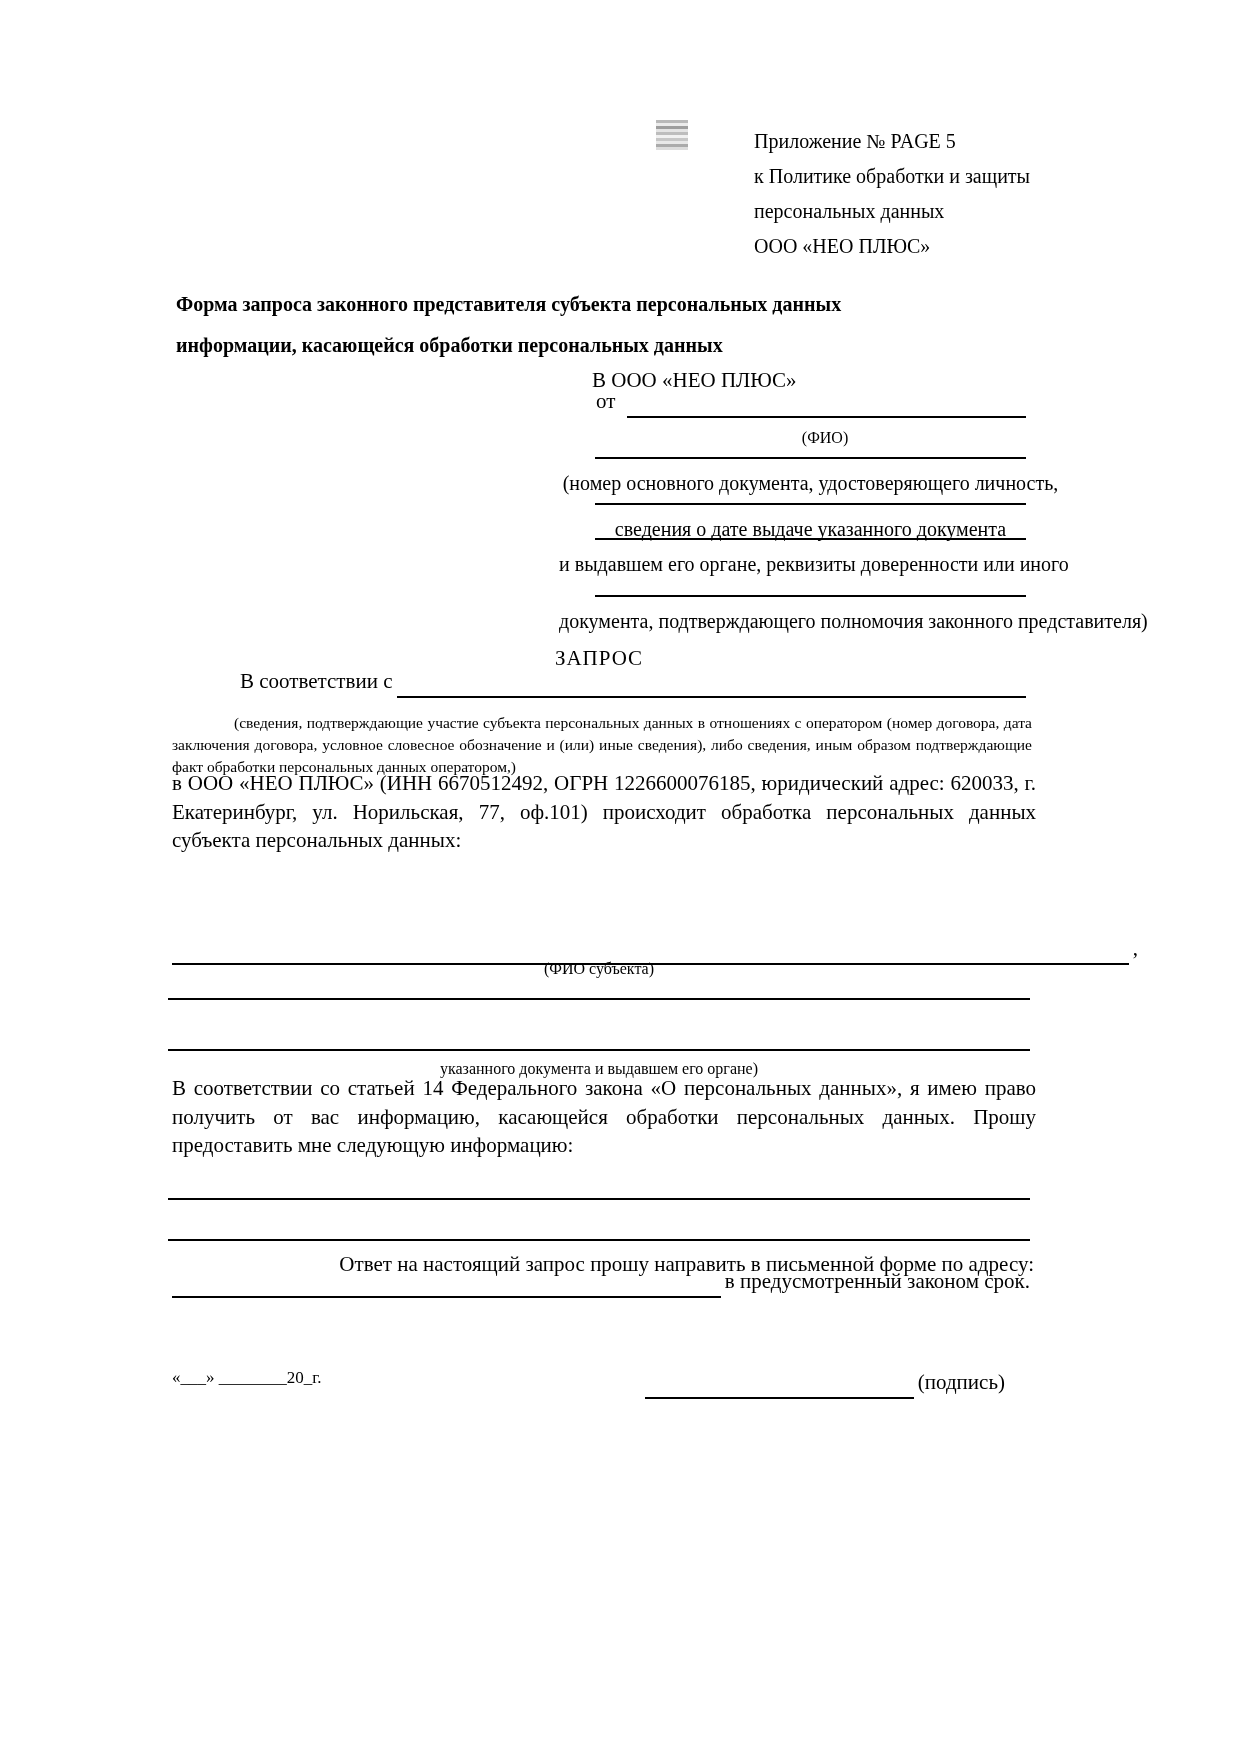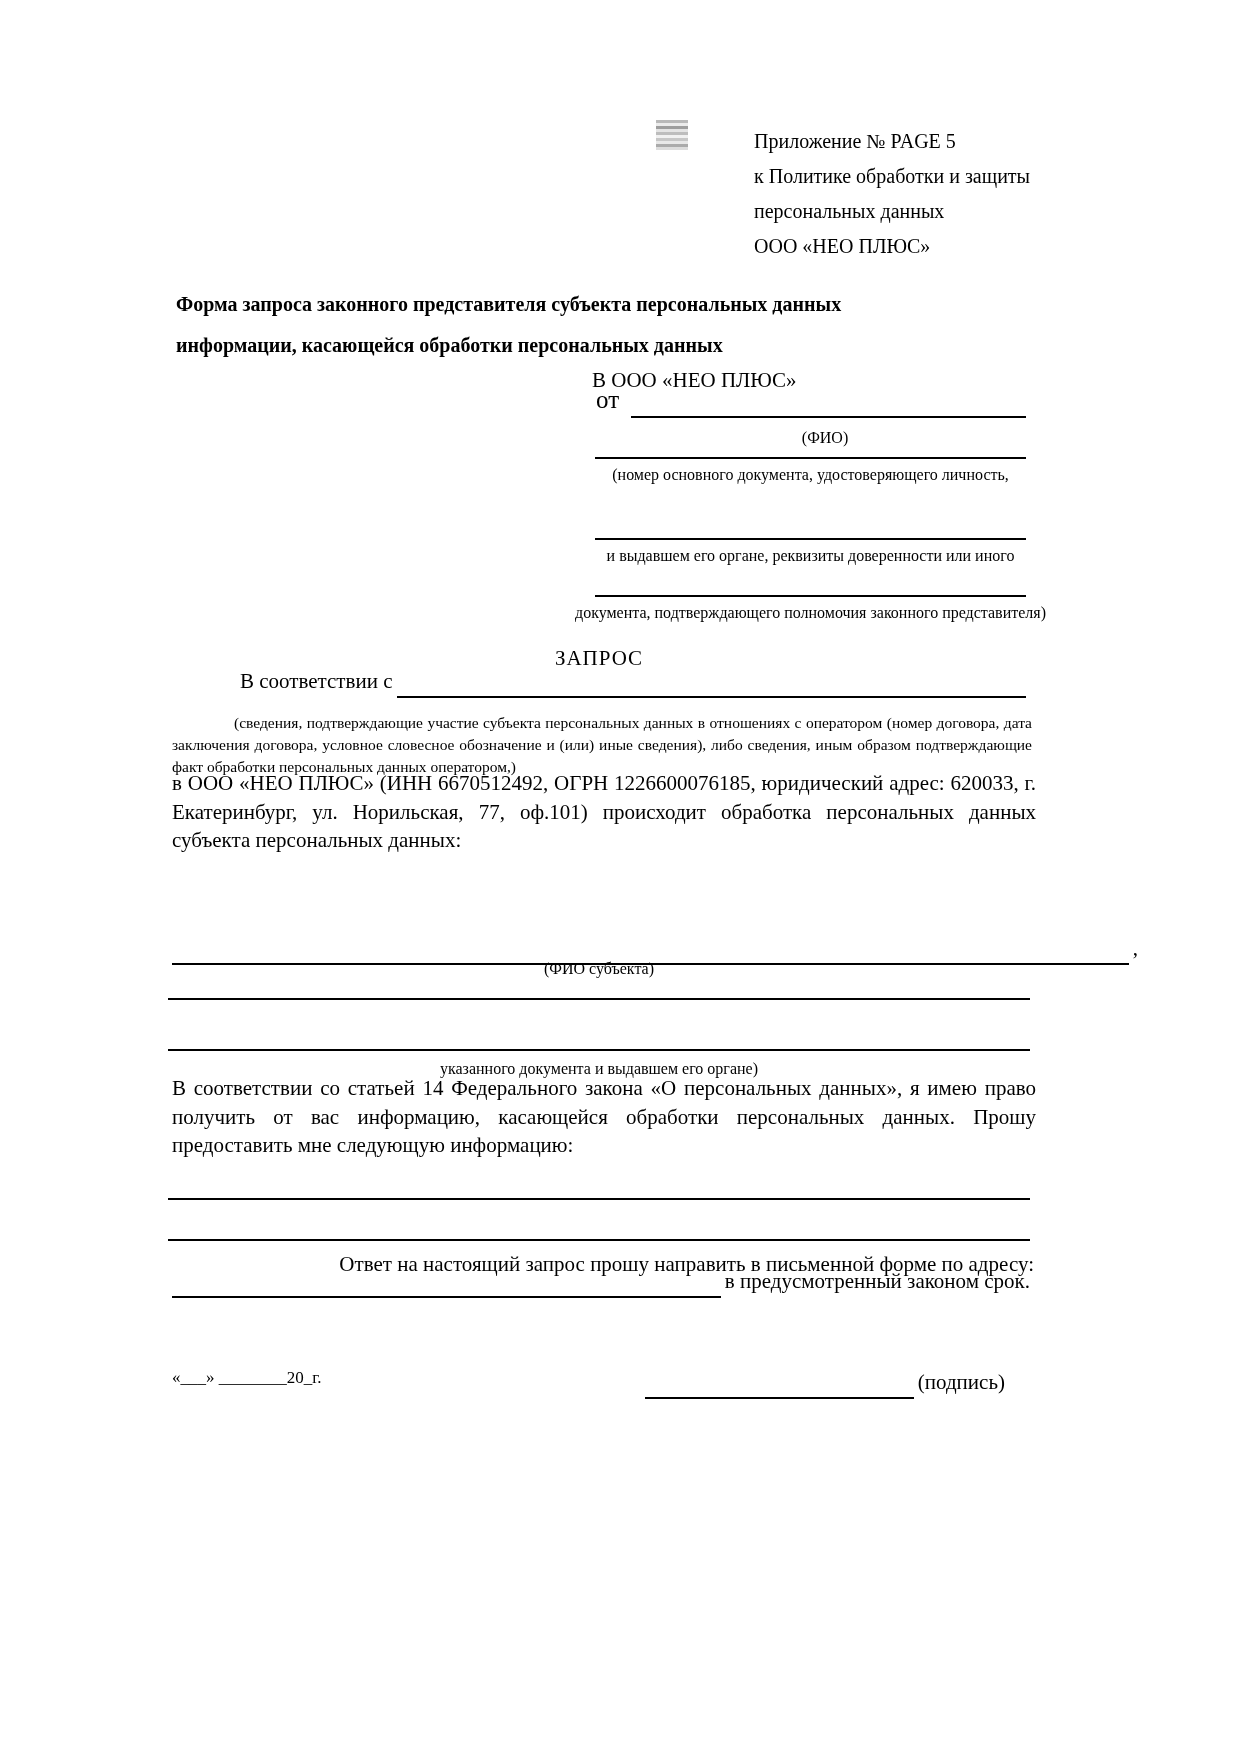--- a/index.html
+++ b/index.html
@@ -24,29 +24,29 @@
   }
 
   .header-note { left:738px; top:112px; font-size:20px; line-height:27px; }
 
   .doc-title {
     left:160px; top:272px; width:862px; text-align:left;
     font-size:20px; font-weight:bold; line-height:33px;
   }
 
   .to-line { left:580px; top:356px; font-size:21px; }
-  .from-row { left:580px; top:386px; width:442px; display:flex; align-items:flex-end; height:28px; font-size:25px; }
+  .from-row { left:580px; top:386px; width:442px; display:flex; align-items:flex-end; height:28px; font-size:21px; }
   .from-row .lbl { margin-right:8px; white-space:nowrap; }
   .from-row .uline { flex:1; height:26px; }
   .fio-caption { left:612px; top:417px; width:410px; text-align:center; font-size:16px; }
 
   .cap-group { left:583px; width:439px; }
   .cap-group .uline { height:22px; }
   .cap-group .cap {
-    font-size:16px; text-align:center; margin:3px -40px 0 -40px; white-space:nowrap;
+    font-size:20px; text-align:center; margin:9px -40px 0 -40px; white-space:nowrap;
   }
   .g1 { top:425px; } .g2 { top:471px; } .g3 { top:506px; } .g4 { top:563px; }
 
   .request-heading { left:160px; top:634px; width:862px; text-align:center; font-size:21px; letter-spacing:1px; }
 
   .accordance-row { left:160px; top:664px; width:862px; display:flex; align-items:flex-end; height:30px; font-size:21px; }
   .accordance-row .lbl { padding-left:68px; margin-right:0; white-space:nowrap; }
   .accordance-row .uline { flex:1; height:28px; }
 
   .small-note {
@@ -105,20 +105,24 @@
   <div class="abs from-row">
     <span class="lbl">от</span>
     <div class="uline"></div>
   </div>
   <div class="abs fio-caption">(ФИО)</div>
 
   <div class="abs cap-group g1">
     <div class="uline"></div>
     <div class="cap">(номер основного документа, удостоверяющего личность,</div>
   </div>
+  <div class="abs cap-group g2">
+    <div class="uline"></div>
+    <div class="cap">сведения о дате выдаче указанного документа</div>
+  </div>
   <div class="abs cap-group g3">
     <div class="uline"></div>
     <div class="cap">и выдавшем его органе, реквизиты доверенности или иного</div>
   </div>
   <div class="abs request-heading">ЗАПРОС</div>
 
   <div class="abs cap-group g4">
     <div class="uline"></div>
     <div class="cap">документа, подтверждающего полномочия законного представителя)</div>
   </div>

